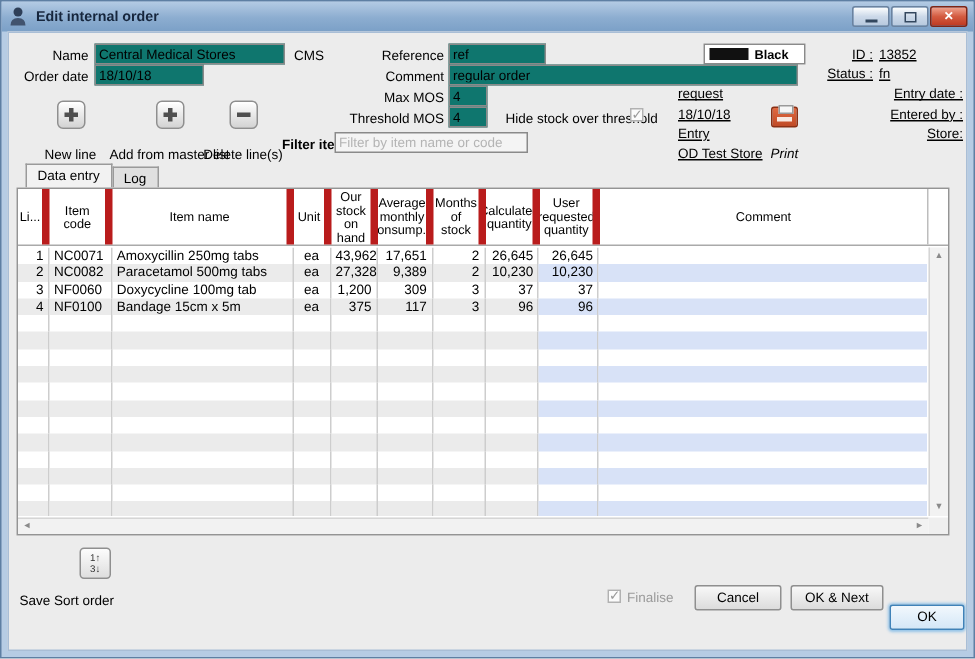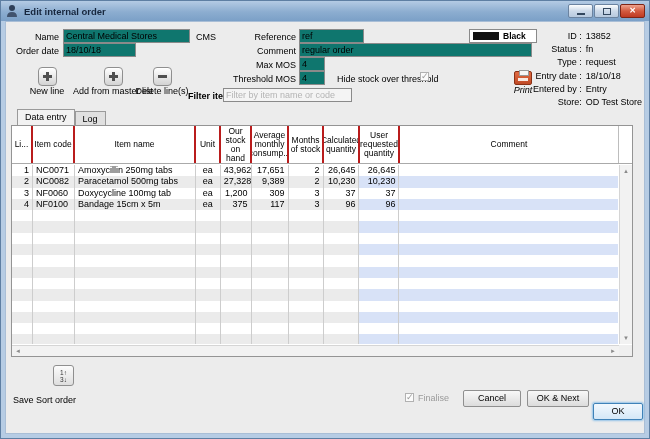--- a/index.html
+++ b/index.html
@@ -59,59 +59,59 @@
   .tool-group { position:absolute; display:flex; flex-direction:column; align-items:center; }
   .icon-btn {
     width:19px; height:19px; border:1px solid #8f8f8f; border-radius:4px;
     background:linear-gradient(#ffffff,#d3d3d3); box-shadow:inset 0 1px 0 #fff;
     position:relative;
   }
   .plus::before, .plus::after, .minus::before { content:""; position:absolute; background:#4f4f4f; }
   .plus::before { width:9px; height:3px; left:4px; top:7px; }
   .plus::after  { width:3px; height:9px; left:7px; top:4px; }
   .minus::before { width:9px; height:3px; left:4px; top:7px; }
-  .tool-label { font-size:9px; margin-top:0; white-space:nowrap; }
+  .tool-label { font-size:9px; margin-top:12px; white-space:nowrap; }
   
   .printer {
     width:18px; height:14px; border-radius:2px; position:relative; margin-top:2px;
     background:linear-gradient(#e06a42,#c04a26); border:1px solid #8a3015;
   }
   .printer::before { content:""; position:absolute; left:4px; top:-2px; width:8px; height:4px; background:#f6f6f6; border:1px solid #999; }
   .printer::after { content:""; position:absolute; left:3px; top:6px; width:10px; height:3px; background:#f8e9e2; }
   
   .sort-btn {
     position:absolute; left:52px; top:364px; width:21px; height:21px;
     border:1px solid #8f8f8f; border-radius:3px; background:linear-gradient(#fcfcfc,#dedede);
     font-size:6.5px; line-height:7px; color:#333; text-align:center; padding-top:3px;
   }
   
   .info {
     position:absolute; right:7px; top:31px; width:190px;
     display:grid; grid-template-columns:1fr auto; column-gap:4px; row-gap:4.2px;
-    font-size:9px; line-height:9px;
+    font-size:9px; line-height:9px;text-decoration:underline;
   }
   .info .k { text-align:right; color:#000; }
   .info .v { text-align:left; color:#000; min-width:56px; }
   
   .tabs { position:absolute; left:16px; top:108px; display:flex; align-items:flex-end; }
   .tab {
     font-size:9px; padding:2px 7px 3px 7px; border:1px solid #9a9a9a; border-bottom:none;
     background:#f2f2f2; height:16px;
   }
   .tab.inactive { background:#e0e0e0; height:14px; }
   
   .grid-outer {
     position:absolute; left:10px; top:124px; width:622px; height:232px;
     background:#fff; border:1px solid #949494;
   }
   .thead { display:flex; height:38px; border-bottom:1px solid #aaa; }
   .th {
     font-size:8.5px; line-height:9px; text-align:center;
     display:flex; align-items:center; justify-content:center;
-    border-right:2px solid #b91c1c; padding:0 1px; overflow:hidden; color:#000;
+    border-right:5px solid #b91c1c; padding:0 1px; overflow:hidden; color:#000;
   }
   .th-spacer { width:13px; }
   .tbody { position:absolute; left:0; top:39px; right:14px; bottom:12px; overflow:hidden; }
   .tr { display:flex; height:11.3px; }
   .td {
     font-size:9px; line-height:11.3px; padding:0 3px; overflow:hidden;
     border-right:1px solid #cdcdcd; white-space:nowrap; color:#000;
   }
   .tr.alt .td { background:#ebebeb; }
   .tr.alt .td.edit { background:#d8e2f7; }
@@ -217,21 +217,20 @@
   <div class="tool-group" style="left:503px;top:68px;width:38px;font-style:italic;">
     <span class="printer"></span>
     <span class="tool-label">Print</span>
   </div>
 
   <div class="info">
     <span class="k">ID :</span>
       <span class="v">13852</span>
     <span class="k">Status :</span>
       <span class="v">fn</span>
-    <span class="k">Type :</span>
       <span class="v">request</span>
     <span class="k">Entry date :</span>
       <span class="v">18/10/18</span>
     <span class="k">Entered by :</span>
       <span class="v">Entry</span>
     <span class="k">Store:</span>
       <span class="v">OD Test Store</span>
   </div>
 
   <div class="tabs">

